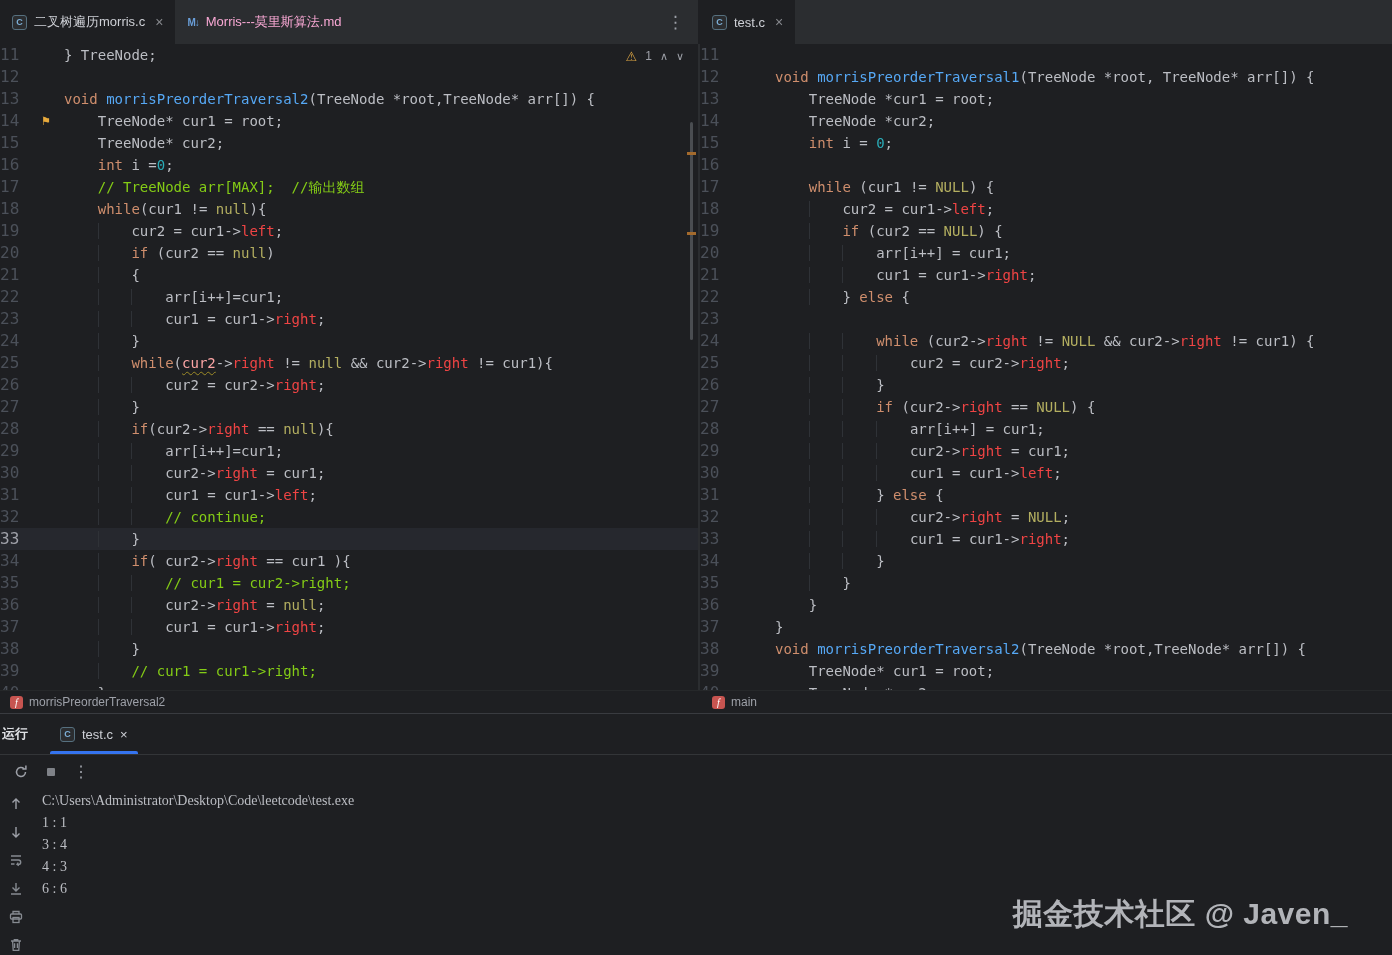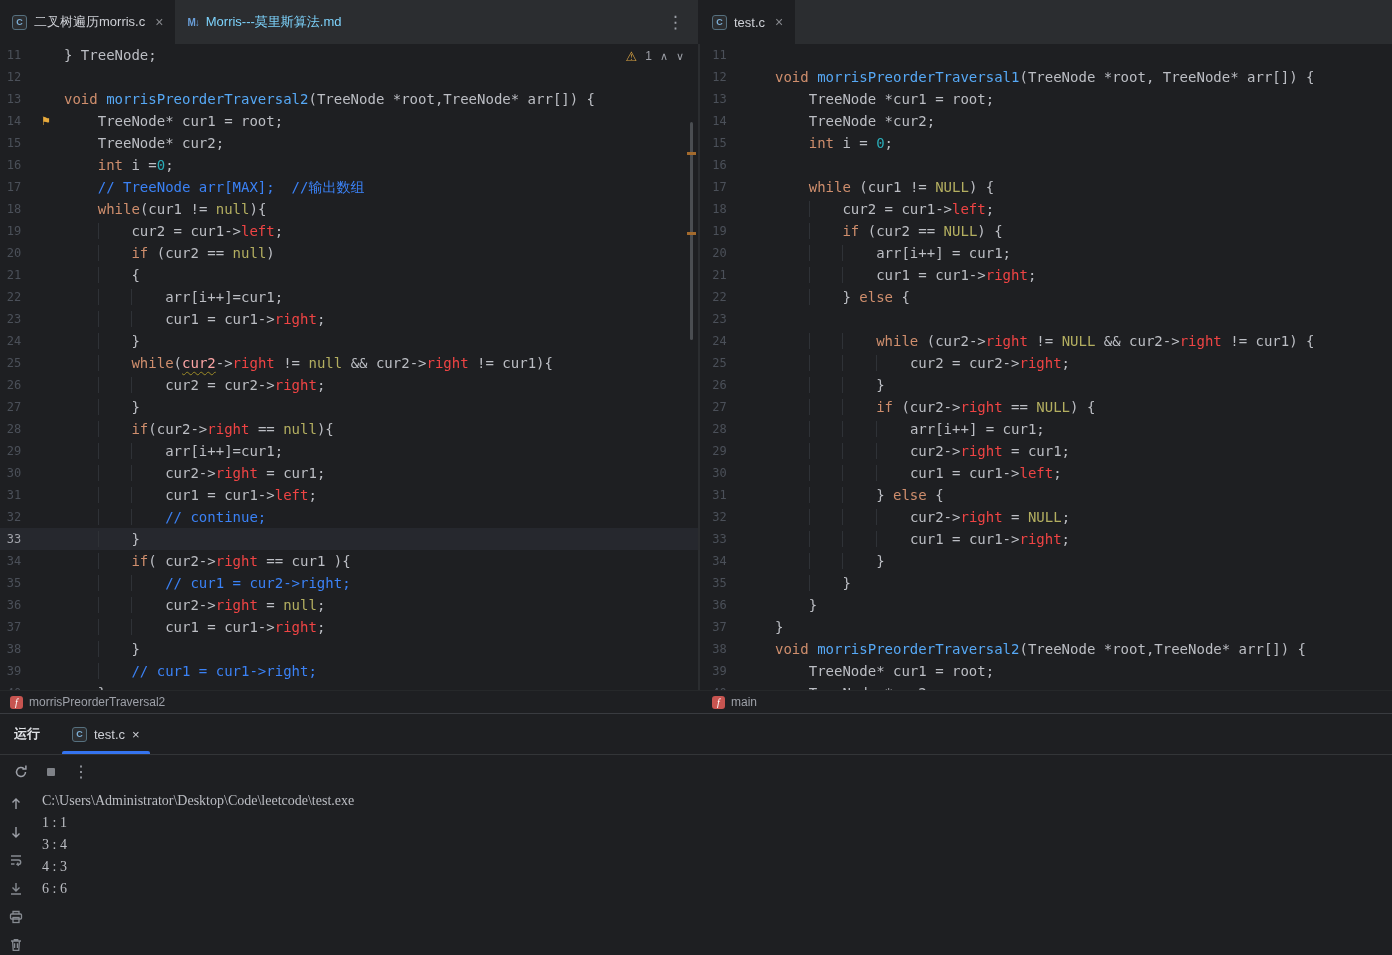--- a/index.html
+++ b/index.html
@@ -8,46 +8,46 @@
        font-family:"Liberation Sans",sans-serif;color:#bcbec4;-webkit-font-smoothing:antialiased}
 
   
   .tabbar{position:absolute;top:0;left:0;width:1392px;height:44px;background:#2b2d30;display:flex}
   .tabgroup{display:flex;align-items:stretch}
   .tabgroup.left{width:700px;border-right:2px solid #1e1f22}
   .tabgroup.right{flex:1}
   .tab{display:flex;align-items:center;gap:7px;padding:0 12px;font-size:13px;color:#9da0a8;cursor:default}
   .tab.active{background:#1e1f22;color:#ced0d6}
   .tab .close{color:#87898e;font-size:14px;margin-left:3px;line-height:1}
-  .tab-label.md{color:#7dd3fc}
+  .tab-label.md{color:#f9a8d4}
   .kebab{margin-left:auto;align-self:center;color:#9da0a8;font-size:17px;padding:0 14px}
   .cfile{width:15px;height:15px;flex:0 0 auto;border:1px solid #56707f;border-radius:3px;background:#2b2d30;
          color:#7db0d8;font-size:9px;font-weight:700;display:flex;align-items:center;justify-content:center}
   .mdfile{flex:0 0 auto;color:#6a9fda;font-size:10px;font-weight:700;letter-spacing:-1px}
 
   
   .editors{position:absolute;top:44px;left:0;width:1392px;height:646px;display:flex}
   .pane{position:relative;overflow:hidden;background:#1e1f22}
   .pane.left{width:700px;border-right:2px solid #2b2d30}
   .pane.right{flex:1}
   .codewrap{position:absolute;inset:0;font-family:"DejaVu Sans Mono","Liberation Mono",monospace;
             font-size:14px;line-height:22px;white-space:pre}
   .cl{display:flex;height:22px}
   .cl.cur{background:#26282e}
   .cl.cur .ln{color:#a1a3ab}
-  .ln{flex:0 0 auto;font-size:12px;color:#4b5059;text-align:center;line-height:22px}
+  .ln{flex:0 0 auto;font-size:16px;color:#4b5059;text-align:left;line-height:22px}
   .pane.left .ln{width:28px}
   .pane.right .ln{width:39px}
   .gflag{flex:0 0 auto;width:36px;text-align:center}
   .bm{color:#e8aa3c;font-size:13px}
   .codeln{flex:1}
   .tk-k{color:#cf8e6d}
   .tk-f{color:#56a8f5}
   .tk-t{color:#bcbec4}
-  .tk-c{color:#3b82f6}
+  .tk-c{color:#84cc16}
   .tk-n{color:#2aacb8}
   .tk-m{color:#b3ae60}
   .tk-p{color:#ef4444}
   .tk-tw{color:#fca5a5;text-decoration:underline wavy #9c8a27;text-underline-offset:3px;text-decoration-thickness:1px}
   .ind{box-shadow:inset 1px 0 0 #2f3237}
   .ind.first{box-shadow:none}
 
   .inspect{position:absolute;top:5px;right:14px;display:flex;align-items:center;gap:8px;
            font-size:12px;color:#9da0a8;z-index:3}
   .warn-tri{color:#d9a343;font-size:13px;line-height:1}
@@ -62,21 +62,21 @@
           border-top:1px solid #26282a;font-size:12px;color:#9da0a8;align-items:center}
   .crumb-left{width:700px;display:flex;align-items:center;gap:6px;padding-left:10px}
   .crumb-right{display:flex;align-items:center;gap:6px;padding-left:12px}
   .ficn{width:13px;height:13px;flex:0 0 auto;border-radius:3px;background:#c75450;color:#fff;font-size:10px;
         font-style:italic;font-family:"Liberation Serif",serif;display:flex;align-items:center;justify-content:center}
 
   
   .runpanel{position:absolute;top:713px;left:0;width:1392px;height:242px;background:#1e1f22;
             border-top:1px solid #393b40;display:flex;flex-direction:column}
   .rp-header{height:40px;display:flex;align-items:stretch}
-  .rp-title{align-self:center;margin-left:14px;font-size:13px;font-weight:700;color:#dfe1e5}
+  .rp-title{align-self:center;margin-left:2px;font-size:13px;font-weight:700;color:#dfe1e5}
   .rp-tab{margin-left:22px;display:flex;align-items:center;gap:7px;padding:0 10px;font-size:13px;
           color:#ced0d6;position:relative}
   .rp-tab::after{content:"";position:absolute;left:0;right:0;bottom:0;height:3px;background:#3574f0;
                  border-radius:2px 2px 0 0}
   .rp-sep{height:1px;background:#333538}
   .rp-toolbar{height:33px;display:flex;align-items:center;gap:4px;padding-left:8px}
   .tbtn{width:26px;height:24px;display:flex;align-items:center;justify-content:center;color:#9da0a8}
   .rp-body{flex:1;display:flex;overflow:hidden}
   .rp-gutter{width:32px;display:flex;flex-direction:column;align-items:center;padding-top:6px;gap:9px}
   .gbtn{width:20px;height:20px;display:flex;align-items:center;justify-content:center}
@@ -200,13 +200,14 @@
         <span class="gbtn">
           <svg width="16" height="16" viewBox="0 0 16 16">
               <path d="M3 4h10M6.3 4V2.6h3.4V4M4.6 4l.6 9.4h5.6l.6-9.4M6.6 6.3v4.6M9.4 6.3v4.6" fill="none" stroke="#868a91" stroke-width="1.3"></path>
             </svg>
         </span>
       </div>
       <div class="console" id="console"><div>C:\Users\Administrator\Desktop\Code\leetcode\test.exe</div><div>1 : 1</div><div>3 : 4</div><div>4 : 3</div><div>6 : 6</div></div>
     </div>
   </div>
 
+  <div class="watermark">掘金技术社区 @ Javen_</div>
 </div>
 
 </body></html>

